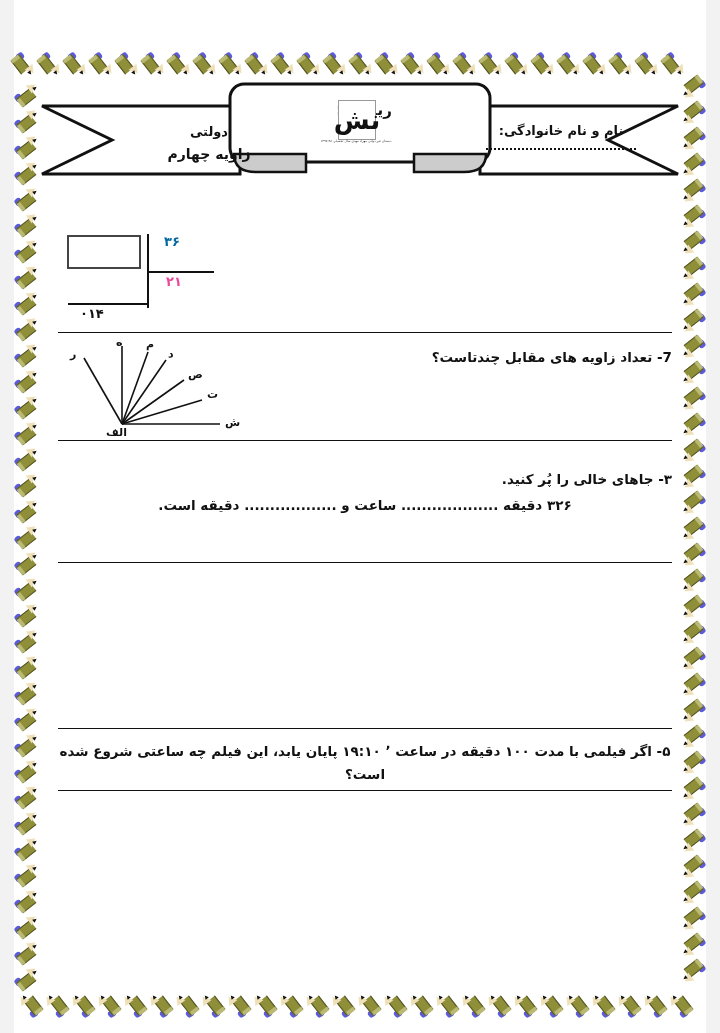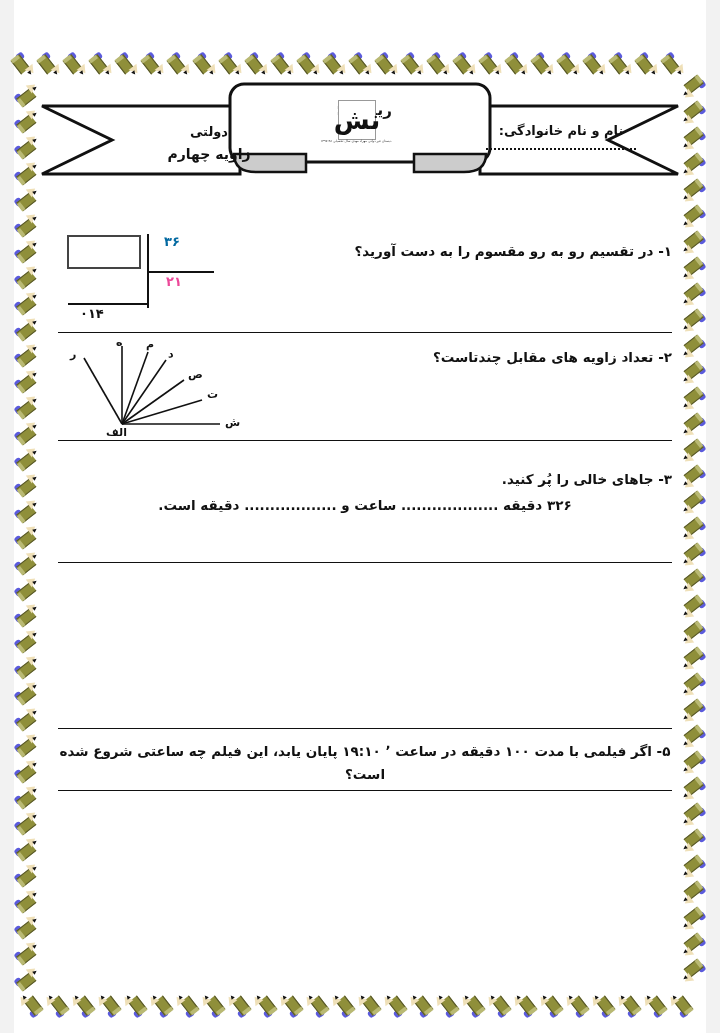--- a/index.html
+++ b/index.html
@@ -1100,41 +1100,40 @@
     <div class="banner-text name-label">نام و نام خانوادگی:</div>
     <div class="name-dots"></div>
   </div>
 
   <div class="logo-box">
     <span class="logo-glyph">نش</span>
   </div>
   <div class="logo-caption">دبستان غیر دولتی مهراد مهدی
 سال تحصیلی ۹۸-۱۳۹۷</div>
 
-  <div class="abs q-text" style="left:58px; top:240px; width:614px;">۱- در تقسیم رو به رو مقسوم را به دست آورید؟</div>
 
   <div class="division">
     <svg width="190" height="92" viewBox="0 0 190 92">
 
       <rect x="6" y="4" width="72" height="32" fill="#ffffff" stroke="#444" stroke-width="2"></rect>
 
       <line x1="86" y1="2" x2="86" y2="76" stroke="#111" stroke-width="2"></line>
 
       <line x1="86" y1="40" x2="152" y2="40" stroke="#111" stroke-width="2"></line>
 
       <line x1="6" y1="72" x2="86" y2="72" stroke="#111" stroke-width="2"></line>
     </svg>
     <div class="abs" style="left:102px; top:2px; font-size:13px; font-weight:bold; color:#0369a1;">۳۶</div>
     <div class="abs" style="left:104px; top:42px; font-size:13px; font-weight:bold; color:#ec4899;">۲۱</div>
     <div class="abs" style="left:18px; top:74px; font-size:13px; font-weight:bold; color:#111;">۰۱۴</div>
   </div>
 
   <hr class="hr abs" style="left:58px; top:332px; width:614px;">
 
-  <div class="abs q-text" style="left:58px; top:346px; width:614px;">۲- تعداد زاویه های مقابل چندتاست؟</div>
+  <div class="abs q-text" style="left:58px; top:346px; width:614px;">7- تعداد زاویه های مقابل چندتاست؟</div>
 
   <div class="angles">
     <svg width="200" height="100" viewBox="0 0 200 100">
 
       <line x1="60" y1="88" x2="22" y2="22" stroke="#111" stroke-width="1.6"></line>
       <line x1="60" y1="88" x2="60" y2="10" stroke="#111" stroke-width="1.6"></line>
       <line x1="60" y1="88" x2="86" y2="16" stroke="#111" stroke-width="1.6"></line>
       <line x1="60" y1="88" x2="104" y2="24" stroke="#111" stroke-width="1.6"></line>
       <line x1="60" y1="88" x2="122" y2="44" stroke="#111" stroke-width="1.6"></line>
       <line x1="60" y1="88" x2="140" y2="64" stroke="#111" stroke-width="1.6"></line>

